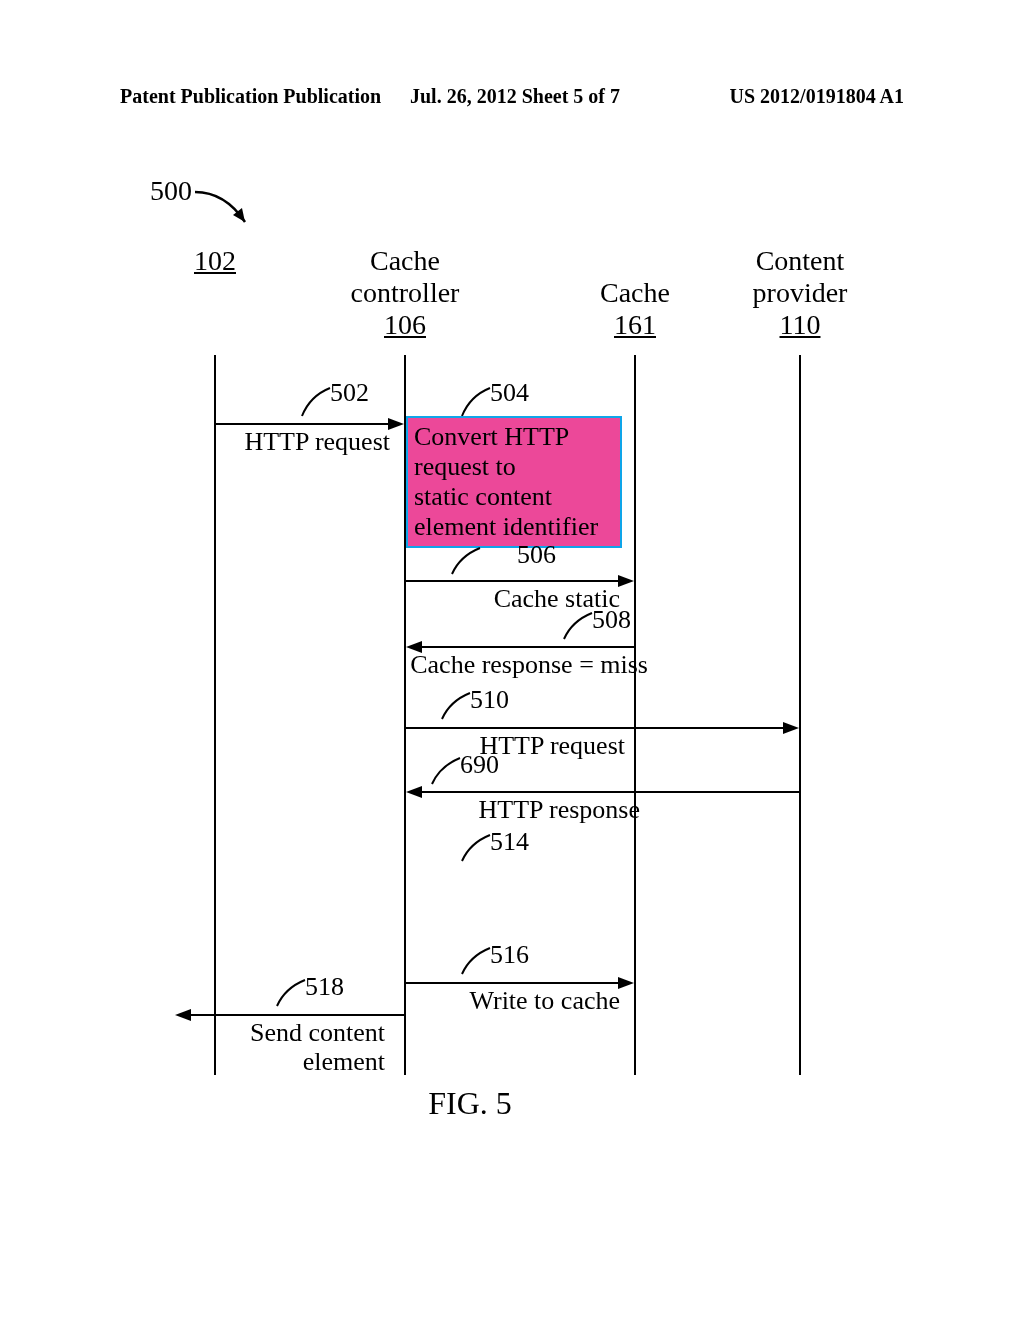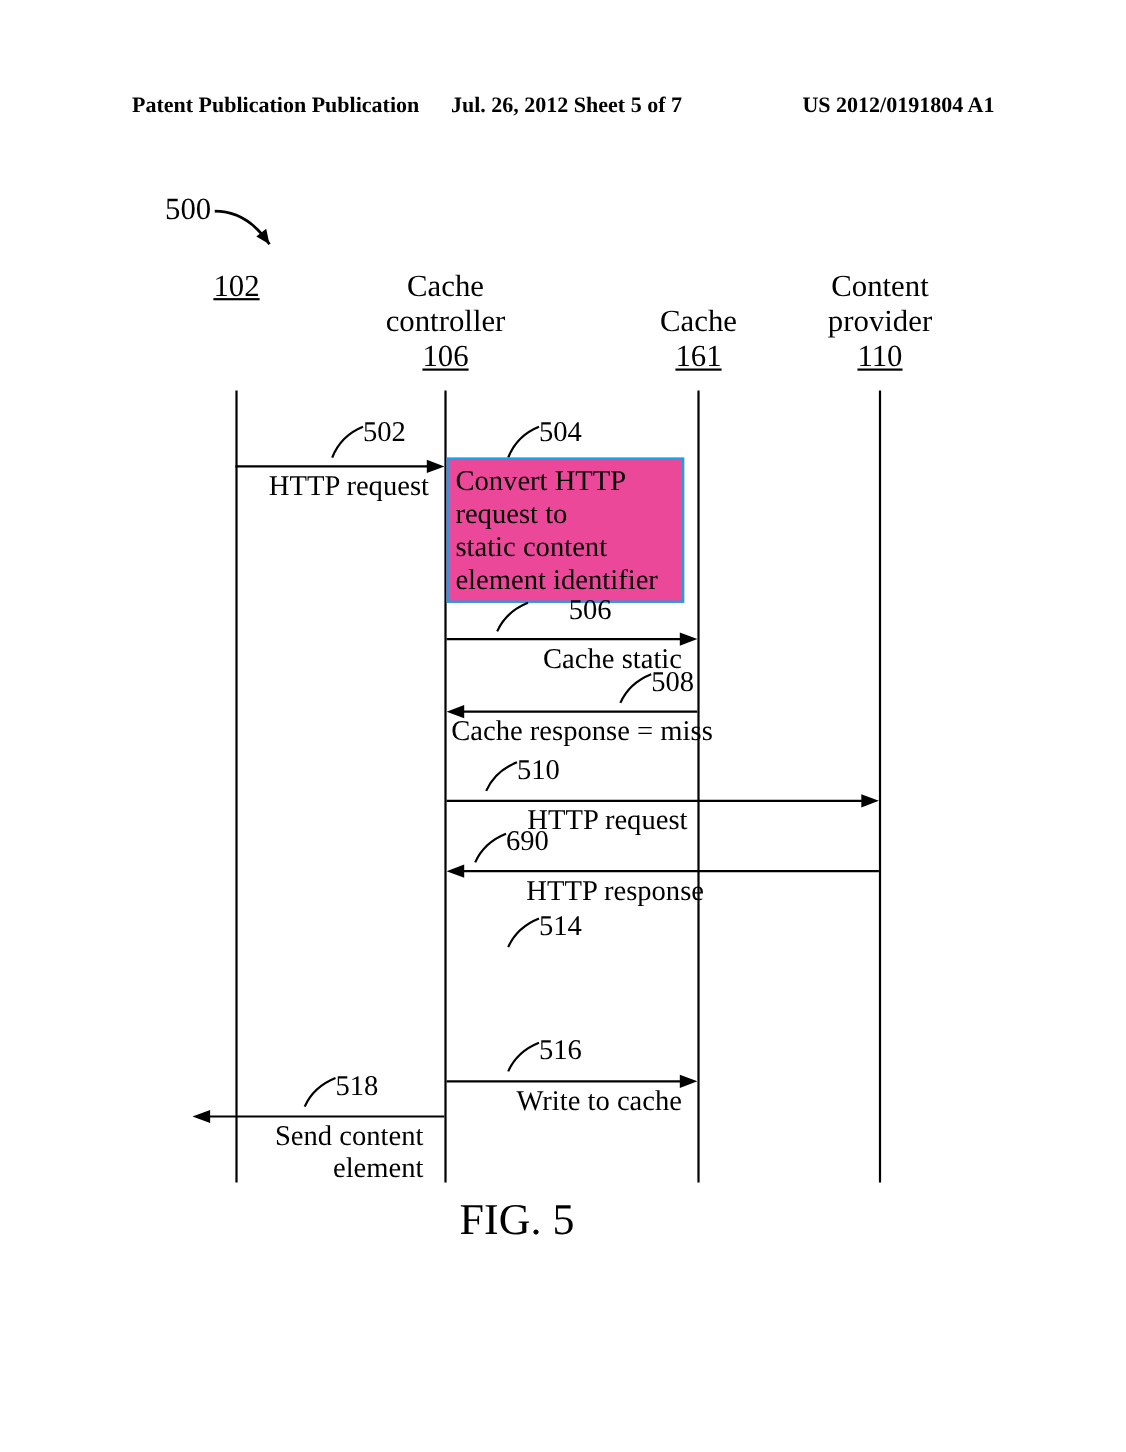--- a/index.html
+++ b/index.html
@@ -81,21 +81,21 @@
     position: absolute;
     border: 2px solid #0ea5e9;
     font-size: 26px;
     padding: 4px 6px;
     line-height: 1.15;
     background: #ec4899;
   }
 
   .fig-caption {
     position: absolute;
-    font-size: 40px;
+    font-size: 32px;
     text-align: center;
     font-family: Liberation Serif, serif;
   }
 
   svg.arrow { position: absolute; overflow: visible; }
   svg.leader { position: absolute; overflow: visible; }
 </style>
 </head>
 <body>
 

